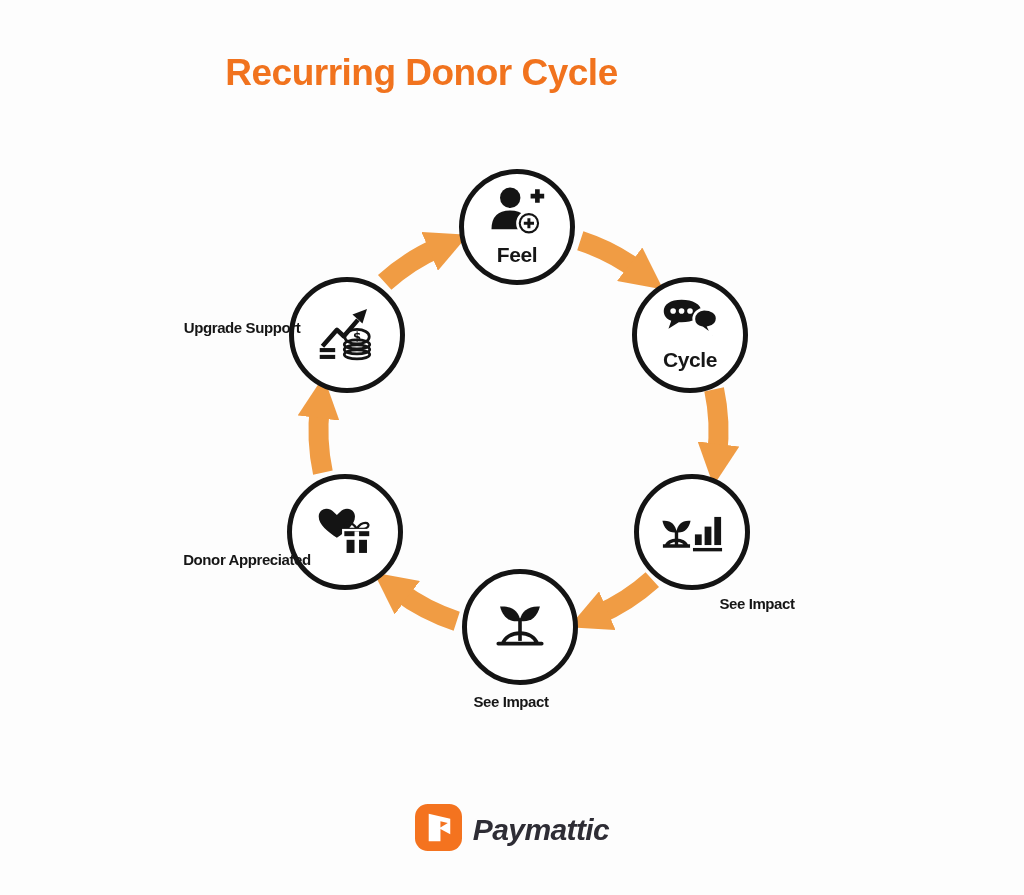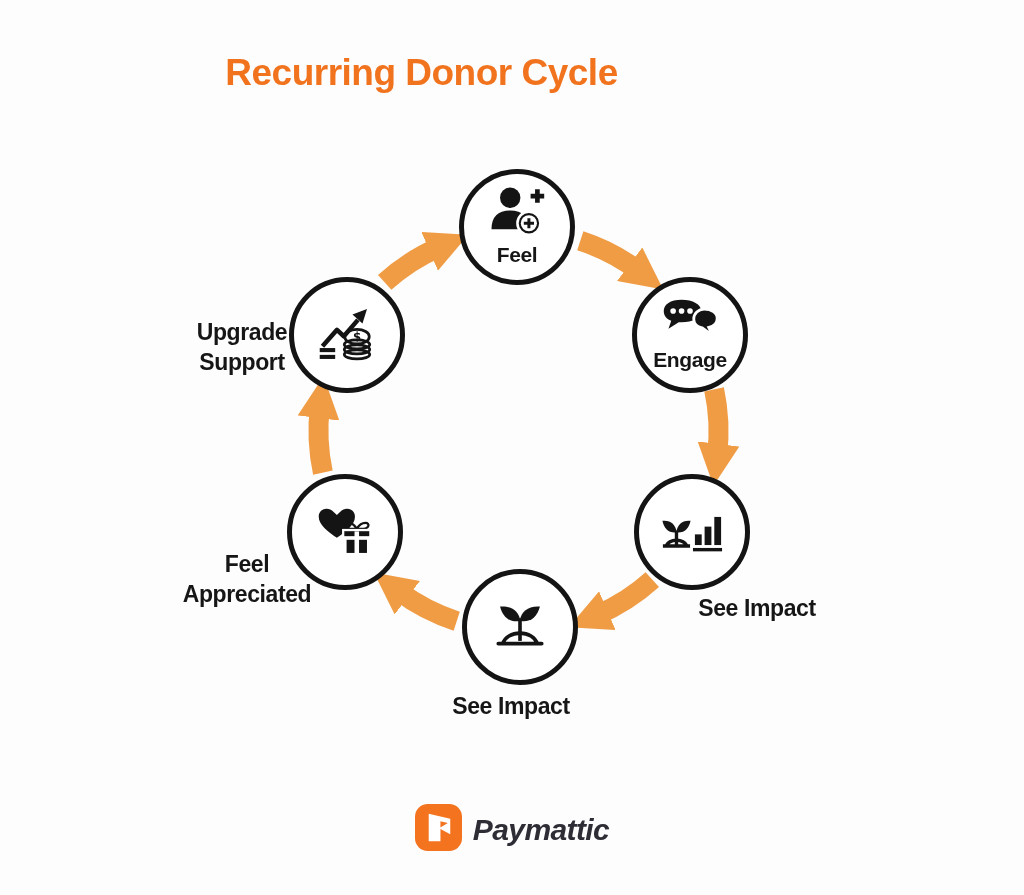--- a/index.html
+++ b/index.html
@@ -24,21 +24,21 @@
   .node-join        { left:459px; top:169px; }
   .node-engage      { left:632px; top:277px; }
   .node-see-impact-right  { left:634px; top:474px; }
   .node-see-impact-bottom { left:462px; top:569px; }
   .node-feel-appreciated  { left:287px; top:474px; }
   .node-upgrade-support   { left:289px; top:277px; }
 
   .ic-fill { fill:var(--c-icon); }
   .ic-stroke { stroke:var(--c-icon); fill:none; }
 
-  .label { position:absolute; z-index:2; font-weight:700; font-size:23px; line-height:1.3;
+  .label { position:absolute; z-index:2; font-weight:700; font-size:15px; line-height:1.3;
            letter-spacing:-0.4px; color:var(--c-label); text-align:center; }
   .label-inside { position:static; margin-top:1px; font-size:21px; }
   .label-see-impact-right  { left:672px; top:594px; width:170px; }
   .label-see-impact-bottom { left:426px; top:692px; width:170px; }
   .label-feel-appreciated  { left:181px; top:550px; width:132px; }
   .label-upgrade-support   { left:182px; top:318px; width:120px; }
 
   .footer { position:absolute; left:0; top:804px; width:1024px; display:flex;
             align-items:center; justify-content:center; gap:11px; z-index:2; }
   .brand-text { font-size:30px; font-weight:700; letter-spacing:-0.6px; color:var(--c-logo-text);font-style:italic; }
@@ -81,21 +81,21 @@
   <div class="node node-engage">
     <span>
       <svg width="60" height="45" viewBox="0 0 64 48">
         <path class="ic-fill" d="M23 4 C11 4 4 9 4 16 C4 21 7 24.5 12 26.5 L9 35 L20 28 H23 C35 28 44 23 44 16 C44 9 35 4 23 4 Z"></path>
         <circle cx="14" cy="16" r="3" fill="#fff"></circle>
         <circle cx="23" cy="16" r="3" fill="#fff"></circle>
         <circle cx="32" cy="16" r="3" fill="#fff"></circle>
         <path class="ic-fill" stroke="#fff" stroke-width="3" d="M47 14 C55 14 61 18 61 24 C61 29 57 32.5 52 33.5 L56 42 L45 34 C40 33 36 29.5 36 24.5 C36 19 41 14 47 14 Z"></path>
       </svg>
     </span>
-    <span class="label label-inside">Engage</span>
+    <span class="label label-inside">Cycle</span>
   </div>
 
   <div class="node node-see-impact-right">
     <span>
       <svg width="64" height="45" viewBox="0 0 66 46">
         <path class="ic-stroke" stroke-width="3.5" d="M17 38 V23"></path>
         <path class="ic-fill" d="M17 25 C9 26 4 21 2.5 13 C11 12 16 17 17 24 Z"></path>
         <path class="ic-fill" d="M17 25 C25 26 30 21 31.5 13 C23 12 18 17 17 24 Z"></path>
         <path class="ic-stroke" stroke-width="3.5" d="M6 39 A12 10 0 0 1 28 39 M3 39 H31"></path>
         <g class="ic-fill">
@@ -143,21 +143,21 @@
         <ellipse cx="44" cy="47.5" rx="14" ry="5" fill="#fff" class="ic-stroke" stroke-width="3"></ellipse>
         <ellipse cx="44" cy="42" rx="14" ry="5" fill="#fff" class="ic-stroke" stroke-width="3"></ellipse>
         <ellipse cx="44" cy="33.5" rx="13.5" ry="8" fill="#fff" class="ic-stroke" stroke-width="3"></ellipse>
         <text x="44" y="38" text-anchor="middle" font-size="13" font-weight="bold" font-family="DejaVu Sans, sans-serif" class="ic-fill">$</text>
       </svg>
     </span>
   </div>
 
   <div class="label label-see-impact-right">See Impact</div>
   <div class="label label-see-impact-bottom">See Impact</div>
-  <div class="label label-feel-appreciated">Feel Appreciated</div>
+  <div class="label label-feel-appreciated">Donor Appreciated</div>
   <div class="label label-upgrade-support">Upgrade Support</div>
 
   <div class="footer">
     <span>
       <svg width="47" height="47" viewBox="0 0 48 48">
         <rect width="48" height="48" rx="13" fill="var(--c-logo)"></rect>
         <path fill="#fff" d="M14 10 L36 15 V31 L26 25.5 V38 H14 Z"></path>
         <path fill="var(--c-logo)" d="M26 17.5 L33.5 19.3 L26 24 Z"></path>
       </svg>
     </span>

